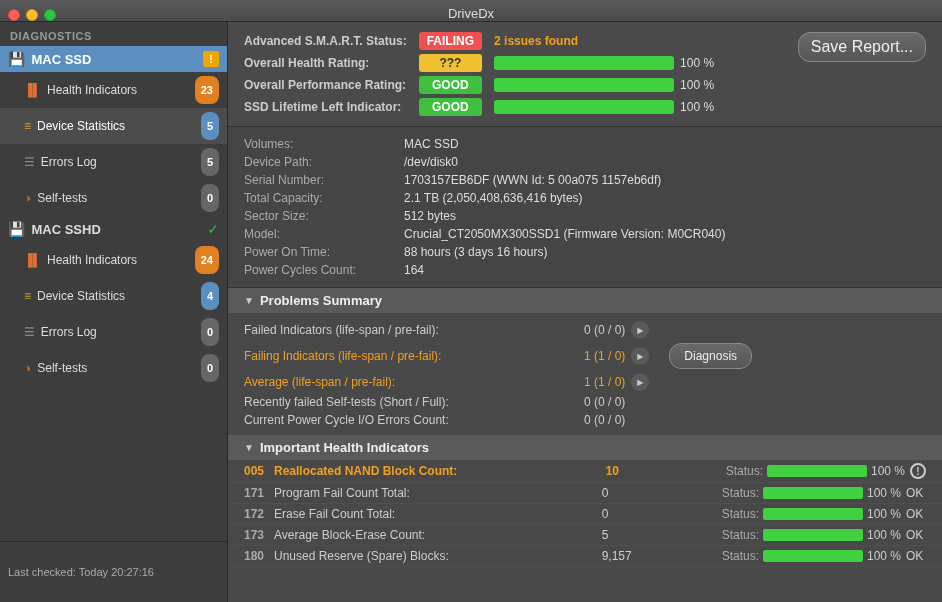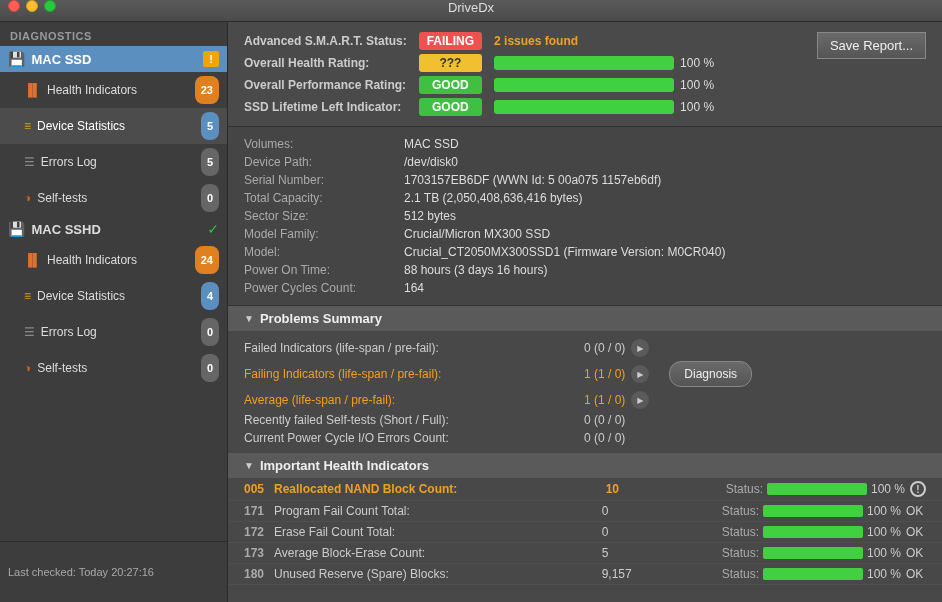--- a/index.html
+++ b/index.html
@@ -10,21 +10,21 @@
       width: 942px;
       height: 602px;
       overflow: hidden;
       display: flex;
       flex-direction: column;
     }
     .titlebar {
       height: 22px;
       background: linear-gradient(to bottom, #5a5a5a, #4a4a4a);
       display: flex;
-      align-items: flex-start;
+      align-items: flex-end;
       justify-content: center;
       position: relative;
       border-bottom: 1px solid #2a2a2a;
     }
     .titlebar-title {
       color: #ddd;
       font-size: 13px;
       font-weight: 500;
     }
     .traffic-lights {
@@ -201,24 +201,24 @@
       font-size: 12px;
       margin-left: 6px;
     }
     .progress-row {
       display: flex;
       align-items: center;
     }
     .save-report-btn {
       background: linear-gradient(to bottom, #6a6a6a, #555);
       border: 1px solid #888;
-      border-radius: 0;
+      border-radius: 12px;
       color: #eee;
       padding: 5px 12px;
-      font-size: 13px;
+      font-size: 16px;
       cursor: pointer;
       white-space: nowrap;
       text-align: right;
     }
     .device-info {
       background: #454545;
       padding: 8px 16px;
       border-bottom: 1px solid #333;
     }
     .info-row {
@@ -502,24 +502,20 @@
       </div>
       <div class="info-row">
         <span class="info-key">Total Capacity:</span>
         <span class="info-val">2.1 TB (2,050,408,636,416 bytes)</span>
       </div>
       <div class="info-row">
         <span class="info-key">Sector Size:</span>
         <span class="info-val">512 bytes</span>
       </div>
       <div class="info-row">
-        <span class="info-key">Model Family:</span>
-        <span class="info-val">Crucial/Micron MX300 SSD</span>
-      </div>
-      <div class="info-row">
         <span class="info-key">Model:</span>
         <span class="info-val">Crucial_CT2050MX300SSD1  (Firmware Version: M0CR040)</span>
       </div>
       <div class="info-row">
         <span class="info-key">Power On Time:</span>
         <span class="info-val">88 hours (3 days 16 hours)</span>
       </div>
       <div class="info-row">
         <span class="info-key">Power Cycles Count:</span>
         <span class="info-val">164</span>

